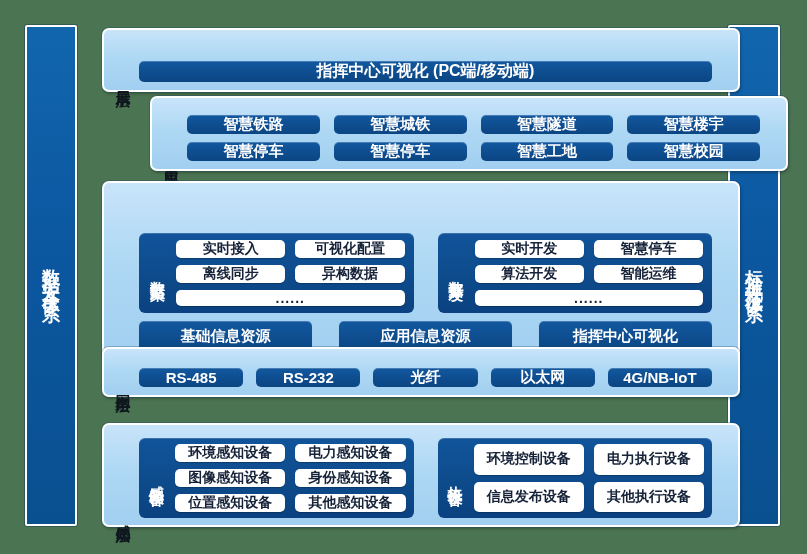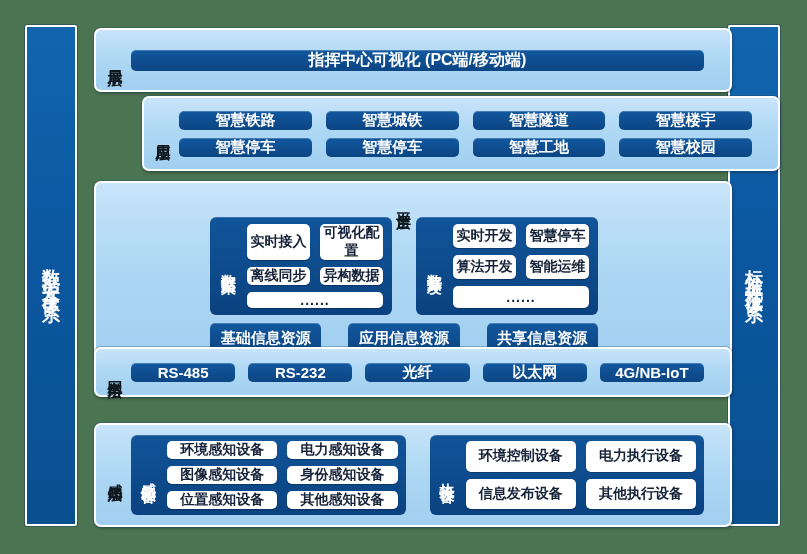--- a/index.html
+++ b/index.html
@@ -25,39 +25,39 @@
   .vbar.left{left:25px;}
   .vbar.right{left:728px;}
   .vtext{
     writing-mode:vertical-rl;text-orientation:upright;
     color:#ffffff;font-size:18px;font-weight:bold;
     letter-spacing:7px;line-height:1;
   }
 
   
   .layer{
-    position:absolute;left:94px;width:638px;
+    position:absolute;left:102px;width:638px;
     box-sizing:border-box;
     background:linear-gradient(180deg,#c8e4fa 0%,#aed8f4 45%,#a2cff0 100%);
     border:2px solid #ffffff;
     border-radius:7px;
     box-shadow:0 0 0 1px rgba(30,70,110,.30),1px 2px 3px rgba(0,0,0,.25);
-    display:flex;align-items:center;
+    display:flex;align-items:flex-end;
     padding:6px 24px 6px 6px;
   }
   .layer-label{
     width:27px;flex:0 0 27px;
     display:flex;align-items:center;justify-content:center;
     writing-mode:vertical-rl;text-orientation:upright;
     color:#10181f;font-size:15px;font-weight:bold;
     letter-spacing:2px;line-height:1;
   }
   .layer-presentation{top:28px;height:64px;}
   .layer-application{top:96px;height:75px;margin-left:48px;}
-  .layer-platform{top:181px;height:180px;flex-direction:column;}
+  .layer-platform{top:181px;height:180px;}
   .layer-network{top:347px;height:50px;}
   .layer-perception{top:423px;height:104px;}
 
   
   .dark-box{
     background:linear-gradient(180deg,#12589f 0%,#0e4d8f 55%,#0b4583 100%);
     border-radius:5px;
     box-shadow:inset 0 1px 0 rgba(255,255,255,.22);
     color:#ffffff;font-weight:bold;font-size:15px;
     display:flex;align-items:center;justify-content:center;
@@ -172,21 +172,21 @@
             <div class="white-box">智慧停车</div>
             <div class="white-box">算法开发</div>
             <div class="white-box">智能运维</div>
             <div class="white-box dots">......</div>
           </div>
         </div>
       </div>
       <div class="res-row">
         <div class="dark-box">基础信息资源</div>
         <div class="dark-box">应用信息资源</div>
-        <div class="dark-box">共享信息资源</div>
+        <div class="dark-box">指挥中心可视化</div>
       </div>
     </div>
   </div>
 
   <div class="layer layer-network">
     <div class="layer-label">网络层</div>
     <div class="net-row">
       <div class="dark-box">RS-485</div>
       <div class="dark-box">RS-232</div>
       <div class="dark-box">光纤</div>

